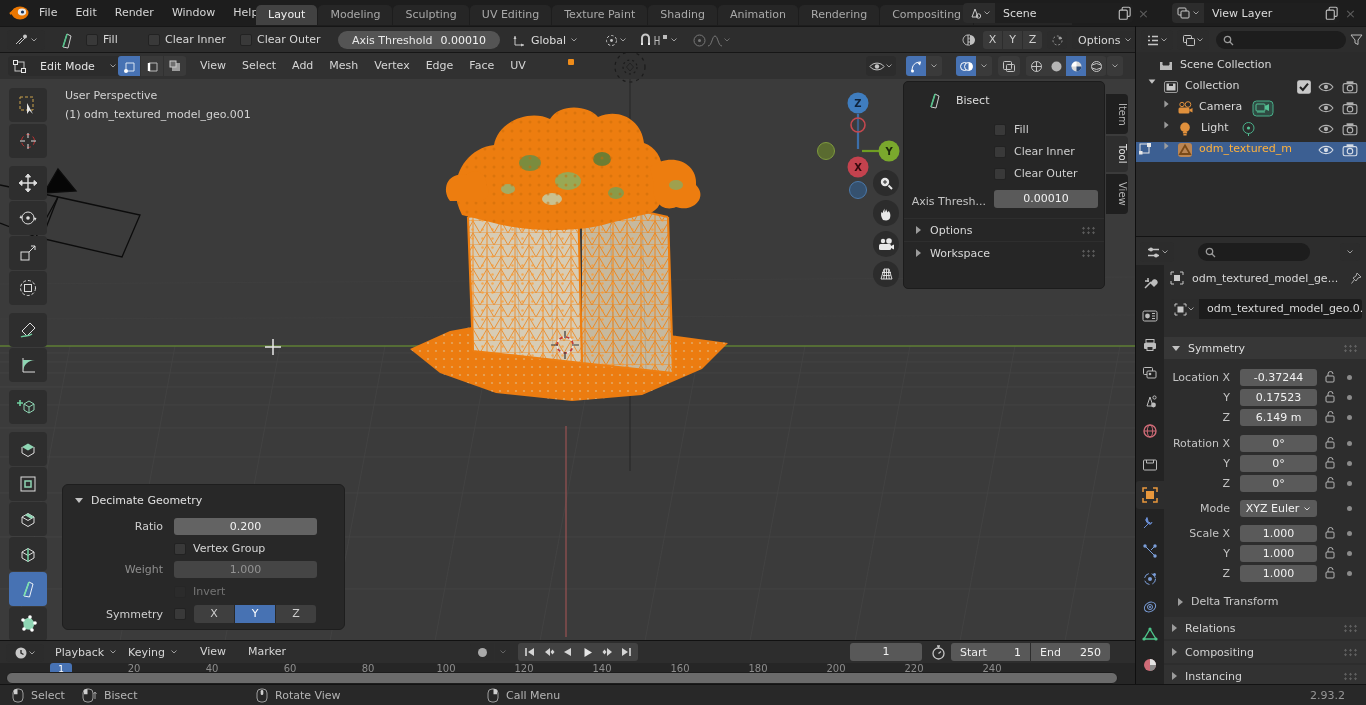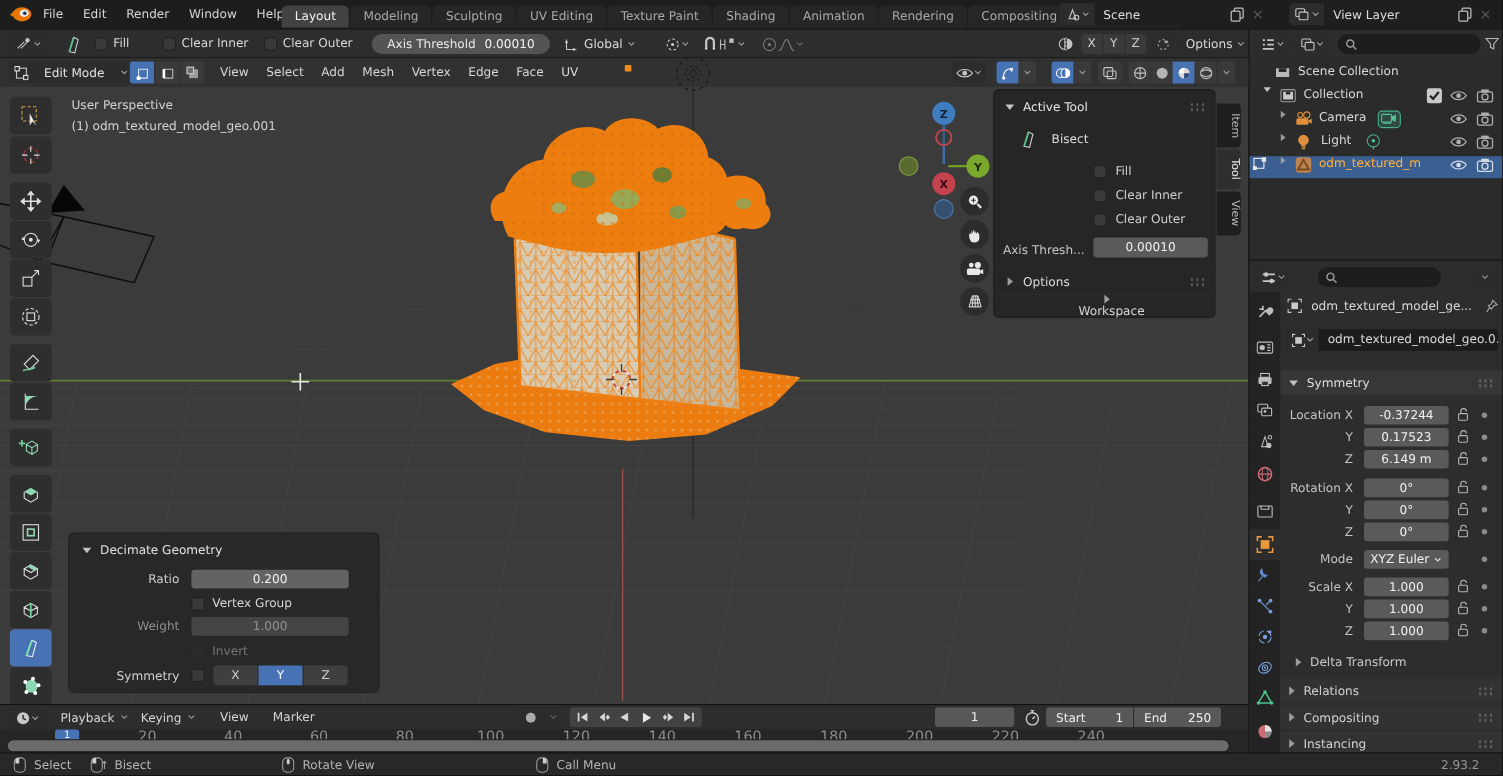--- a/index.html
+++ b/index.html
@@ -24,21 +24,21 @@
   .vtab{writing-mode:vertical-rl;text-align:center;width:22px;color:#b3b3b3;background:#1f1f1f;border-radius:0 4px 4px 0;font-size:10px;}
   .vtab.active{background:#2e2e2e;color:#e2e2e2;}
   .hbtn{background:#2c2c2c;border-radius:4px;display:flex;align-items:center;justify-content:center;}
   .toolbtn{position:absolute;left:9px;width:38px;height:34px;background:#2e2e2e;border-radius:4px;display:flex;align-items:center;justify-content:center;}
   .toolbtn.active{background:#4772b3;}
   .panelhdr{display:flex;align-items:center;height:22px;}
   .seg{height:18px;line-height:18px;text-align:center;background:#454545;color:#cfcfcf;}
   .seg.active{background:#4772b3;color:#fff;}
   .outrow{position:absolute;left:1136px;width:230px;height:20px;display:flex;align-items:flex-start;color:#cfcfcf;}
   .icon16{width:16px;height:16px;flex:none;}
-  .ticklbl{position:absolute;top:0;font-size:13px;color:#8d8d8d;transform:translateX(-50%);}
+  .ticklbl{position:absolute;top:0;font-size:10px;color:#8d8d8d;transform:translateX(-50%);}
   .proplbl{position:absolute;width:96px;text-align:right;color:#c4c4c4;line-height:17px;}
   .propfield{position:absolute;left:1240px;width:77px;height:17px;line-height:17px;}
   .dot{position:absolute;left:1347px;width:5px;height:5px;border-radius:50%;background:#8b8b8b;}
   svg{display:block;}
 </style>
 </head>
 <body>
 
 <div id="app">
 
@@ -558,25 +558,20 @@
           <path d="M13 8 l3 -1.5 v5 l-3 -1.5 Z" fill="#e8e8e8"></path>
         </svg>
     </div>
     <div class="f" style="left:873px;top:208px;width:26px;height:26px;border-radius:50%;background:#2c2c2c;display:flex;align-items:center;justify-content:center;">
       <svg width="15" height="14" viewBox="0 0 15 14">
           <path d="M2 12 L5 2 h5 L13 12 Z M4 8.5 h7.5 M3 5.5 h9 M7.5 2 v10 M5.8 2 l-1 10 M9.2 2 l1 10" stroke="#e8e8e8" fill="none" stroke-width=".9"></path>
         </svg>
     </div>
 
     <div class="f" style="left:903px;top:28px;width:202px;height:208px;background:rgba(37,37,37,0.94);border:1px solid #1c1c1c;border-radius:5px;box-sizing:border-box;z-index:5;">
-      <div class="panelhdr" style="padding:4px 8px 0 10px;">
-        <div class="tri-d"></div>
-        <span style="margin-left:8px;color:#e4e4e4;flex:1;">Active Tool</span>
-        <div class="grip"></div>
-      </div>
       <div class="row" style="margin:10px 0 0 22px;">
         <svg width="18" height="17" viewBox="0 0 18 17">
             <path d="M5 15 L9 2 L13 4 L10 16 Z" fill="none" stroke="#cfcfcf"></path>
             <path d="M9 2 L5 15" stroke="#55c08a" stroke-width="1.6"></path>
           </svg>
         <span style="margin-left:12px;color:#dedede;">Bisect</span>
       </div>
       <div class="row" style="margin:14px 0 0 90px;">
         <div class="chk"></div>
         <span style="margin-left:8px;">Fill</span>
@@ -591,21 +586,21 @@
       </div>
       <div class="row" style="margin:10px 0 0 0;align-items:flex-end;">
         <span style="width:82px;text-align:right;color:#c4c4c4;">Axis Thresh...</span>
         <div class="numfield" style="margin-left:8px;width:104px;height:18px;line-height:18px;"><span>0.00010</span></div>
       </div>
       <div class="panelhdr" style="margin-top:10px;padding:0 8px 0 12px;border-top:1px solid #2e2e2e;">
         <div class="tri-r"></div>
         <span style="margin-left:9px;color:#d8d8d8;flex:1;">Options</span>
         <div class="grip"></div>
       </div>
-      <div class="panelhdr" style="padding:0 8px 0 12px;border-top:1px solid #2e2e2e;flex-direction:column;">
+      <div class="panelhdr" style="padding:0 8px 0 12px;border-top:1px solid #2e2e2e;">
         <div class="tri-r"></div>
         <span style="margin-left:9px;color:#d8d8d8;flex:1;">Workspace</span>
         <div class="grip"></div>
       </div>
     </div>
 
     <div class="f vtab" style="left:1106px;top:41px;height:40px;">Item</div>
     <div class="f vtab active" style="left:1106px;top:83px;height:36px;">Tool</div>
     <div class="f vtab" style="left:1106px;top:121px;height:40px;">View</div>
 

